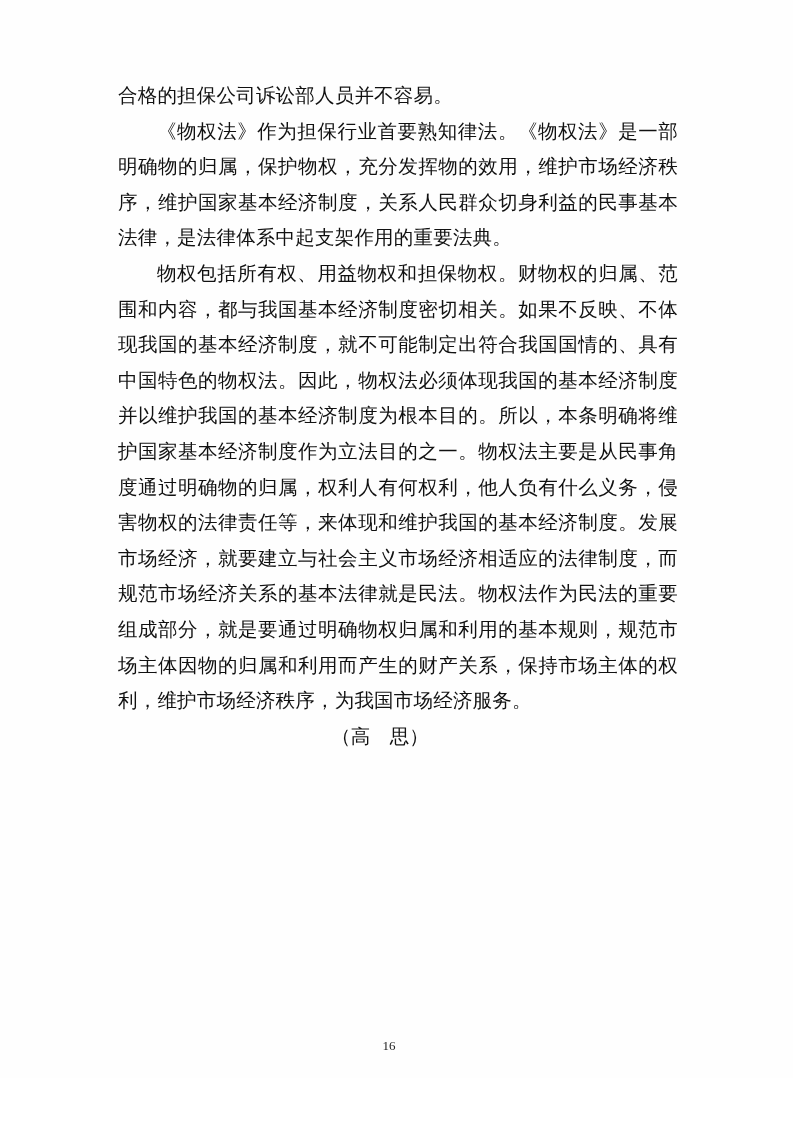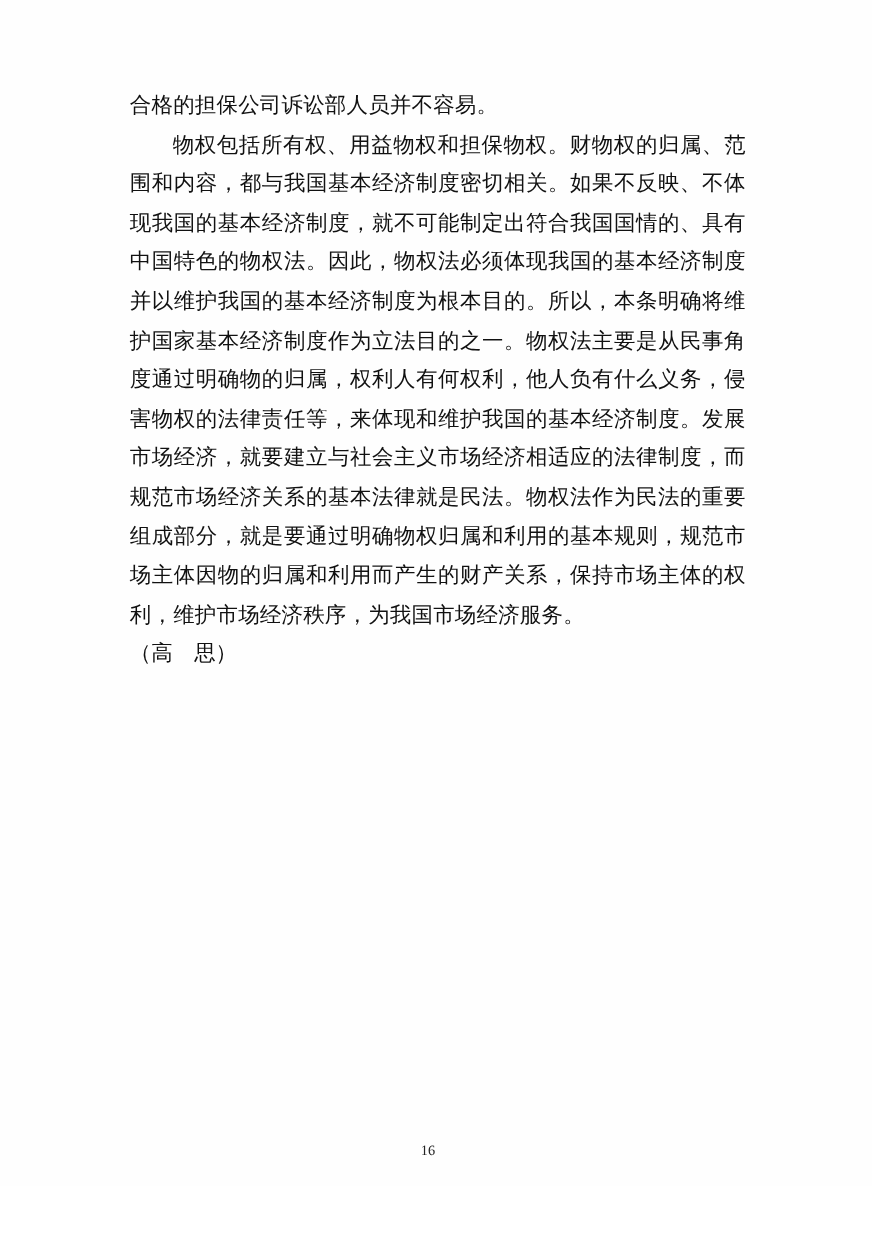--- a/index.html
+++ b/index.html
@@ -36,21 +36,21 @@
     margin: 0;
     color: #111111;
     font-family: "DejaVu Serif", serif;
   }
   .indent {
     text-indent: 2em;
   }
   .signature {
     font-size: 19.5px;
     line-height: 35.6px;
-    text-align: left;
+    text-align: center;
     margin: 0;
     padding-right: 36px;
     color: #111111;
   }
   .page-number {
     position: absolute;
     left: 0;
     right: 15px;
     top: 1038px;
     text-align: center;
@@ -58,17 +58,18 @@
     font-family: "Liberation Serif", serif;
     color: #222222;
   }
 </style>
 </head>
 <body>
 
 <div class="page">
   <div class="content">
     <p class="para">合格的担保公司诉讼部人员并不容易。</p>
+    <p class="para indent">《物权法》作为担保行业首要熟知律法。《物权法》是一部明确物的归属，保护物权，充分发挥物的效用，维护市场经济秩序，维护国家基本经济制度，关系人民群众切身利益的民事基本法律，是法律体系中起支架作用的重要法典。</p>
     <p class="para indent">物权包括所有权、用益物权和担保物权。财物权的归属、范围和内容，都与我国基本经济制度密切相关。如果不反映、不体现我国的基本经济制度，就不可能制定出符合我国国情的、具有中国特色的物权法。因此，物权法必须体现我国的基本经济制度并以维护我国的基本经济制度为根本目的。所以，本条明确将维护国家基本经济制度作为立法目的之一。物权法主要是从民事角度通过明确物的归属，权利人有何权利，他人负有什么义务，侵害物权的法律责任等，来体现和维护我国的基本经济制度。发展市场经济，就要建立与社会主义市场经济相适应的法律制度，而规范市场经济关系的基本法律就是民法。物权法作为民法的重要组成部分，就是要通过明确物权归属和利用的基本规则，规范市场主体因物的归属和利用而产生的财产关系，保持市场主体的权利，维护市场经济秩序，为我国市场经济服务。</p>
     <p class="signature">（高　思）</p>
   </div>
   <div class="page-number">16</div>
 </div>
 
 </body></html>

